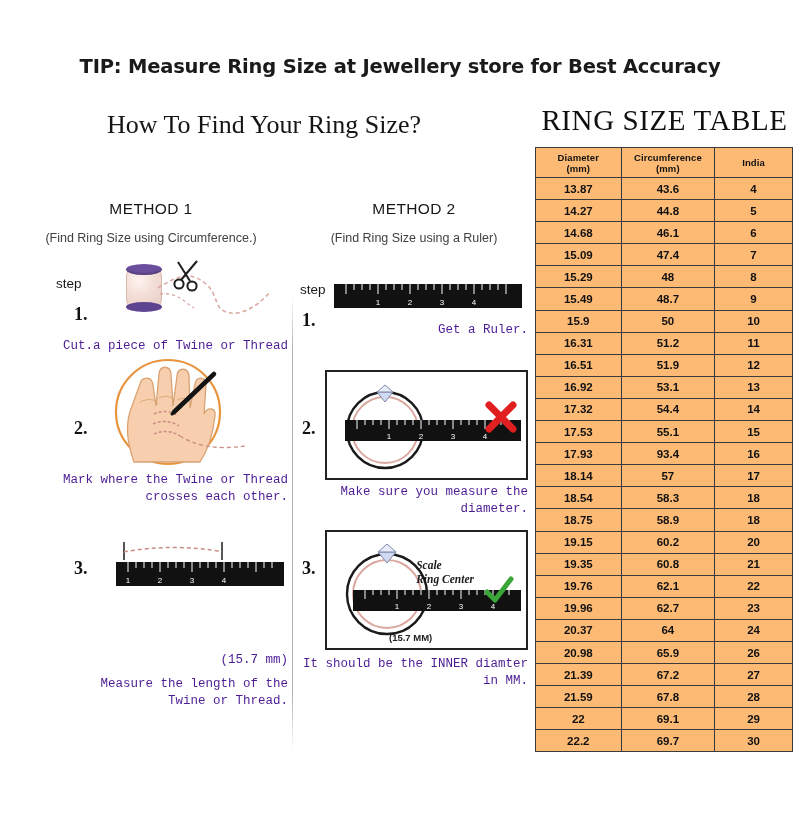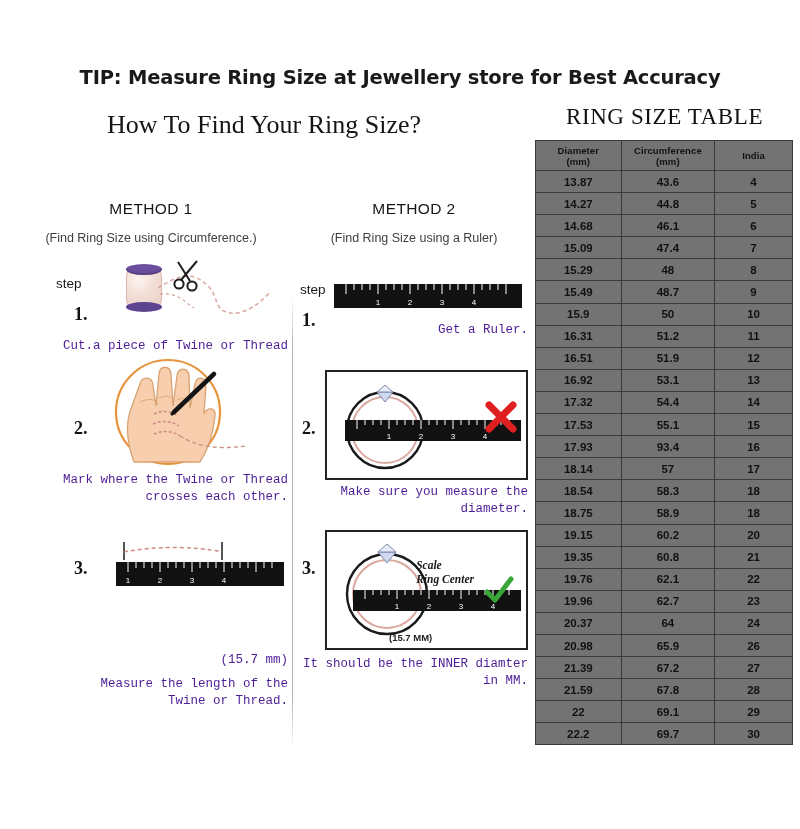--- a/index.html
+++ b/index.html
@@ -10,21 +10,21 @@
     background: #ffffff;
     font-family: "Liberation Sans", sans-serif;
     color: #111;
     position: relative;
     overflow: hidden;
   }
 
   
   .tip {
     position: absolute;
-    top: 66px;
+    top: 55px;
     left: 0;
     width: 800px;
     text-align: center;
     font-family: "DejaVu Sans", sans-serif;
     font-weight: bold;
     font-size: 19.5px;
     letter-spacing: -0.2px;
     color: #1a1a1a;
   }
 
@@ -129,30 +129,30 @@
   
   .table-panel {
     position: absolute;
     left: 529px;
     top: 104px;
     width: 271px;
   }
   .table-title {
     text-align: center;
     font-family: "Liberation Serif", serif;
-    font-size: 23px;
+    font-size: 29px;
     letter-spacing: 0.6px;
     color: #101010;
     margin-bottom: 10px;
   }
   table.ring {
     border-collapse: collapse;
     width: 258px;
     margin-left: 6px;
-    background: #737373;
+    background: #fdba74;
   }
   table.ring th, table.ring td {
     border: 1px solid #3b3b3b;
     text-align: center;
     font-size: 11.5px;
     height: 22.1px;
     padding: 0;
     color: #111;
     font-family: "Liberation Sans", sans-serif;
   }

